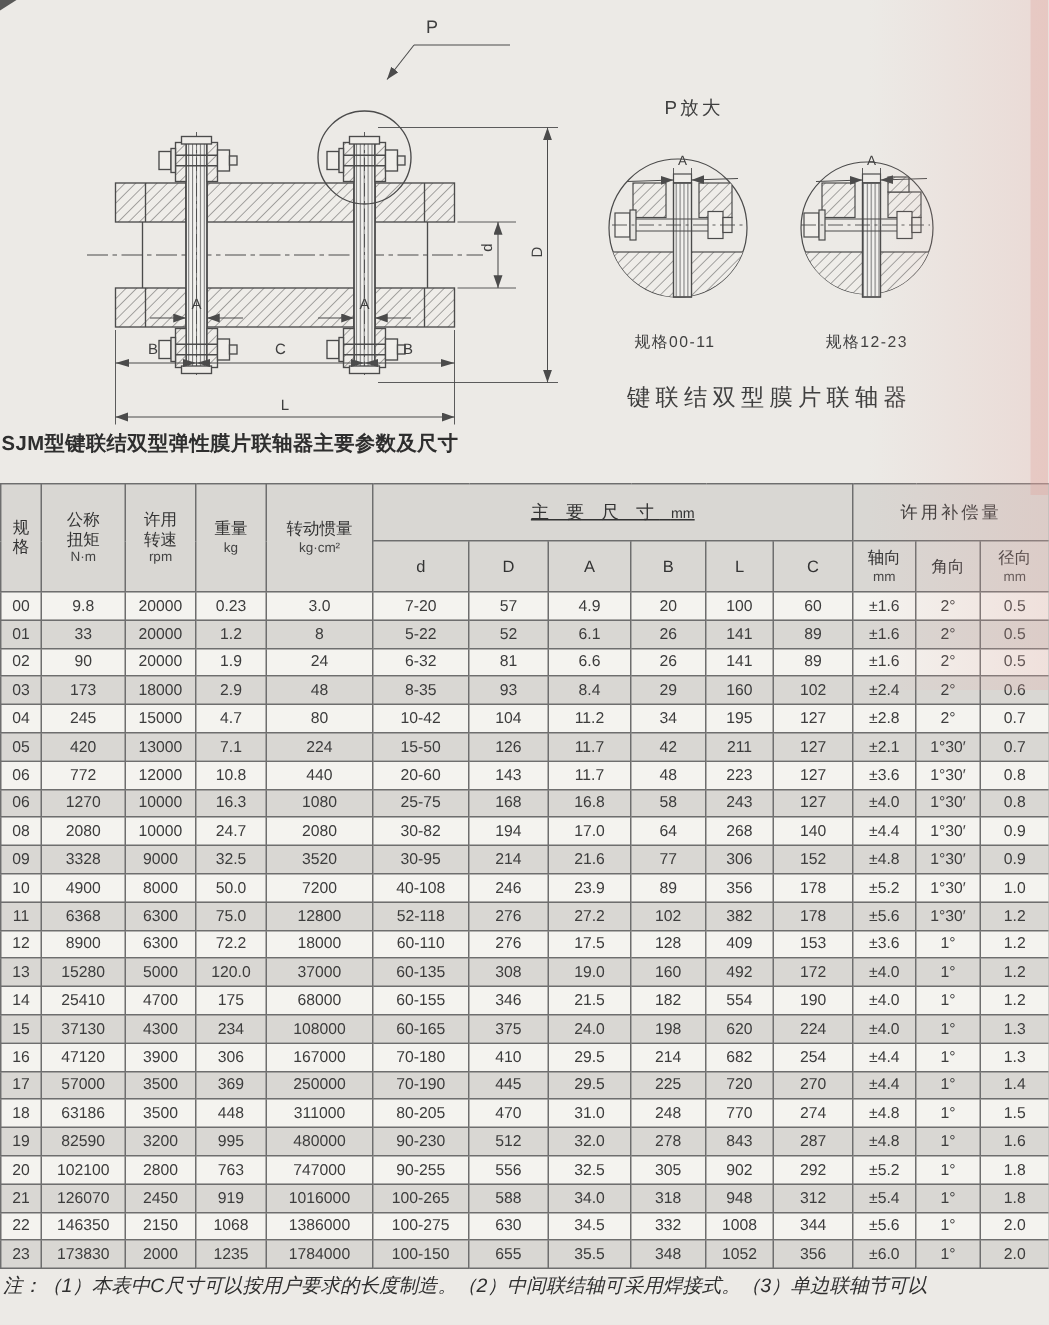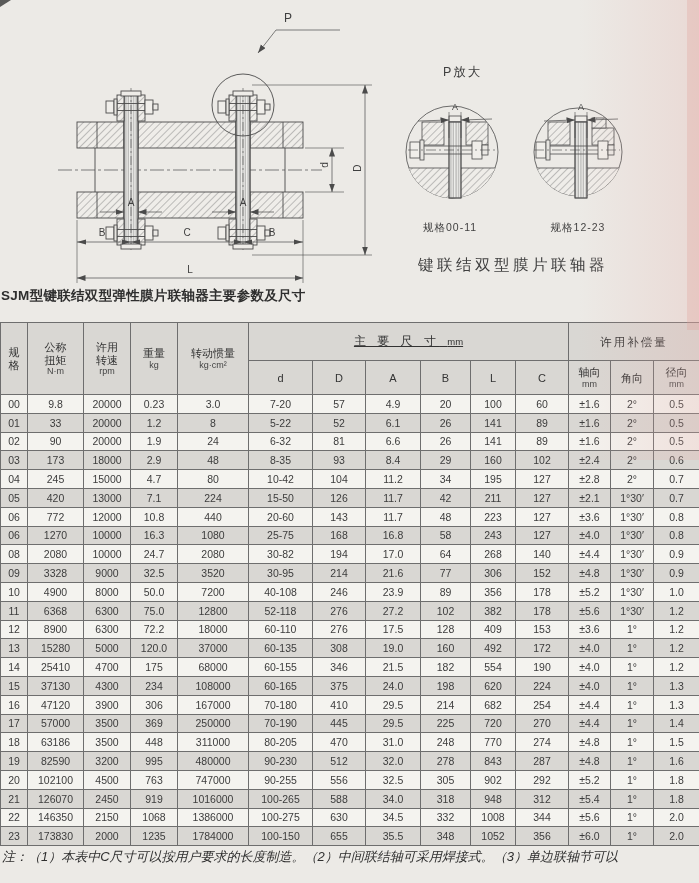--- a/index.html
+++ b/index.html
@@ -628,21 +628,21 @@
           <td>278</td>
           <td>843</td>
           <td>287</td>
           <td>±4.8</td>
           <td>1°</td>
           <td>1.6</td>
         </tr>
         <tr>
           <td>20</td>
           <td>102100</td>
-          <td>4500</td>
+          <td>2800</td>
           <td>763</td>
           <td>747000</td>
           <td>90-255</td>
           <td>556</td>
           <td>32.5</td>
           <td>305</td>
           <td>902</td>
           <td>292</td>
           <td>±5.2</td>
           <td>1°</td>

